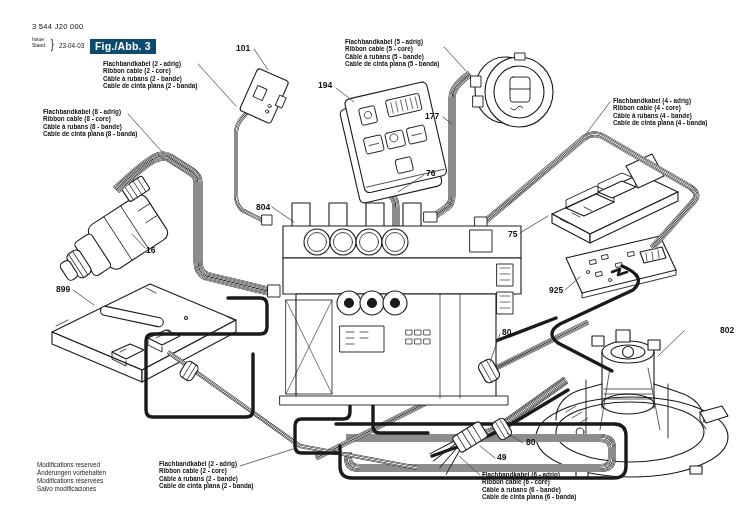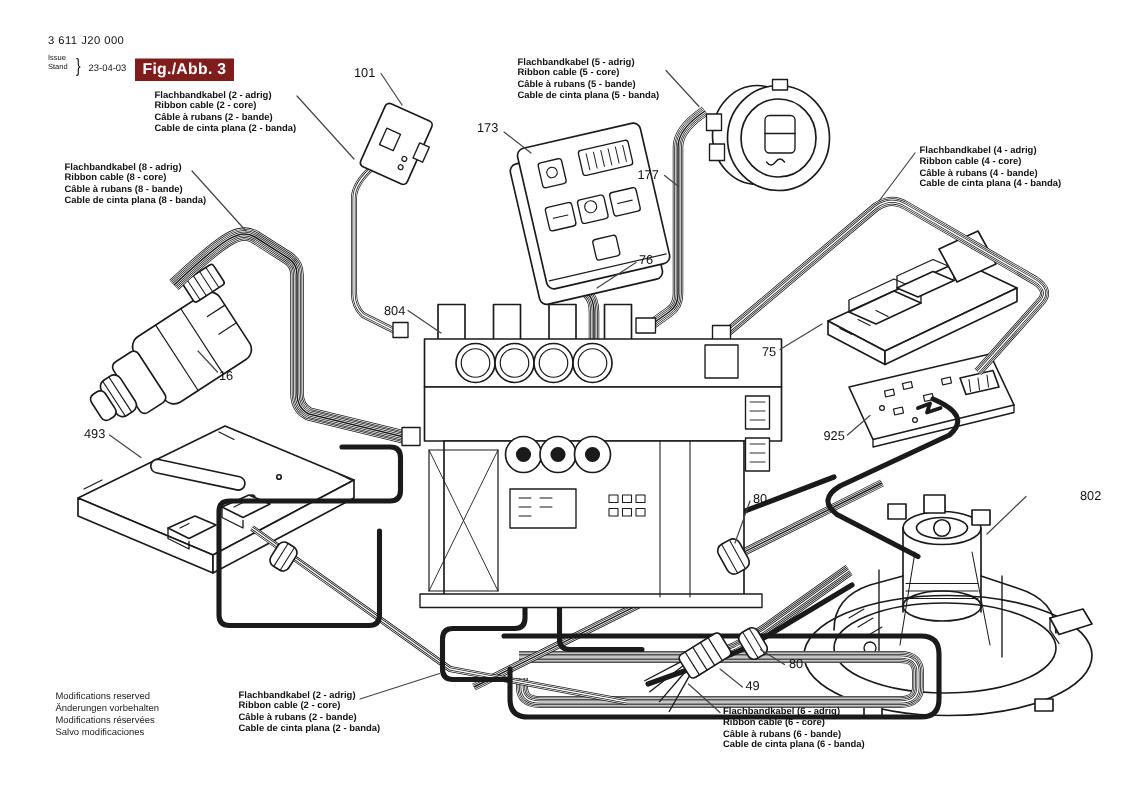--- a/index.html
+++ b/index.html
@@ -6,25 +6,25 @@
   .canvas{
     position:relative;width:750px;height:530px;background:#ffffff;
     outline:1px solid #c9c9c9;overflow:hidden;
     font-family:"Liberation Sans",sans-serif;color:#111;
   }
   svg.art{position:absolute;left:0;top:0;}
   .hdr-part{position:absolute;left:32px;top:22px;font-size:7.5px;letter-spacing:.3px;}
   .hdr-issue{position:absolute;left:32px;top:37px;font-size:5px;line-height:5.6px;}
   .hdr-brace{position:absolute;left:50px;top:36px;font-size:13px;font-weight:100;transform:scaleX(.7);}
   .hdr-date{position:absolute;left:59px;top:42px;font-size:6.3px;}
-  .figbox{position:absolute;left:90px;top:39px;background:#7f1d1d;color:#fff;
+  .figbox{position:absolute;left:90px;top:39px;background:#0c4a6e;color:#fff;
     font-weight:bold;font-size:10.5px;line-height:15px;padding:0 5px;letter-spacing:.2px;}
   .clabel{position:absolute;font-weight:bold;font-size:6.3px;line-height:7.3px;white-space:nowrap;}
   .clabel span{display:block;}
-  .pref{position:absolute;font-weight:normal;font-size:8.5px;white-space:nowrap;}
+  .pref{position:absolute;font-weight:bold;font-size:8.5px;white-space:nowrap;}
   .footer{position:absolute;left:37px;top:461px;font-size:6.3px;line-height:8px;color:#222;}
   .footer span{display:block;}
 </style>
 </head>
 <body>
 
 <div class="canvas">
 
   <svg class="art" width="750" height="530" viewBox="0 0 750 530" fill="none" stroke="#1a1a1a" stroke-width="1.1" stroke-linejoin="round" stroke-linecap="round">
 
@@ -306,21 +306,21 @@
       <path d="M495,458 L480,446"></path>
       <path d="M198,64 L236,106"></path>
       <path d="M444,47 L466,71"></path>
       <path d="M128,114 L164,154"></path>
       <path d="M610,102 L586,134"></path>
       <path d="M240,466 L293,449"></path>
       <path d="M480,475 L459,456"></path>
     </g>
   </svg>
 
-  <div class="hdr-part">3 611 J20 000</div>
+  <div class="hdr-part">3 544 J20 000</div>
   <div class="hdr-issue">
     <span style="display:block">Issue</span>
     <span style="display:block">Stand</span>
   </div>
   <div class="hdr-brace">}</div>
   <div class="hdr-date">23-04-03</div>
   <div class="figbox">Fig./Abb. 3</div>
 
   <div class="clabel" style="left:103px;top:60px">
     <span>Flachbandkabel (2 - adrig)</span>
@@ -353,27 +353,27 @@
     <span>Cable de cinta plana (2 - banda)</span>
   </div>
   <div class="clabel" style="left:482px;top:471px">
     <span>Flachbandkabel (6 - adrig)</span>
     <span>Ribbon cable (6 - core)</span>
     <span>Câble à rubans (6 - bande)</span>
     <span>Cable de cinta plana (6 - banda)</span>
   </div>
 
   <div class="pref" style="left:236px;top:43px">101</div>
-  <div class="pref" style="left:318px;top:80px">173</div>
+  <div class="pref" style="left:318px;top:80px">194</div>
   <div class="pref" style="left:425px;top:111px">177</div>
   <div class="pref" style="left:426px;top:168px">76</div>
   <div class="pref" style="left:256px;top:202px">804</div>
   <div class="pref" style="left:146px;top:245px">16</div>
   <div class="pref" style="left:508px;top:229px">75</div>
-  <div class="pref" style="left:56px;top:284px">493</div>
+  <div class="pref" style="left:56px;top:284px">899</div>
   <div class="pref" style="left:549px;top:285px">925</div>
   <div class="pref" style="left:502px;top:327px">80</div>
   <div class="pref" style="left:720px;top:325px">802</div>
   <div class="pref" style="left:526px;top:437px">80</div>
   <div class="pref" style="left:497px;top:452px">49</div>
 
   <div class="footer">
     <span>Modifications reserved</span>
     <span>Änderungen vorbehalten</span>
     <span>Modifications réservées</span>

